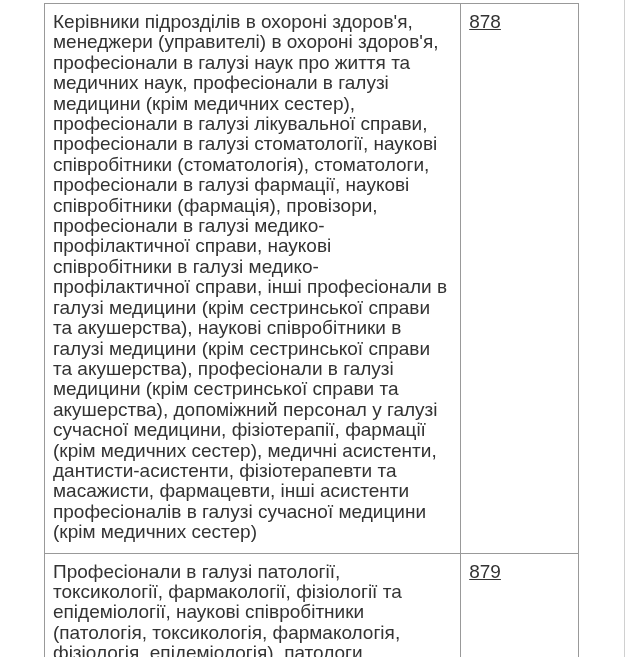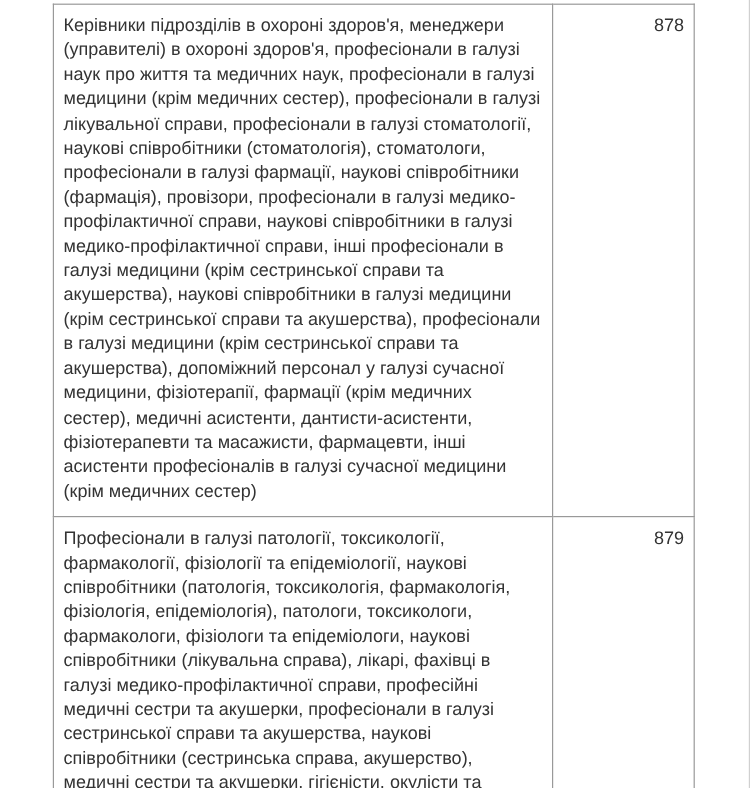--- a/index.html
+++ b/index.html
@@ -1,24 +1,24 @@
 <!DOCTYPE html>
 <html><head>
 <meta charset="utf-8">
 <style>
   html, body { margin: 0; padding: 0; background: #ffffff; }
   body { width: 629px; height: 657px; overflow: hidden; position: relative;
          font-family: "Liberation Sans", sans-serif; color: #333333; }
   .page-edge { position: absolute; left: 624px; top: 0; width: 1px; height: 657px; background: #d0d0d0; }
   table.codes { position: absolute; left: 44px; top: 3px; border-collapse: collapse; width: 535px;
                 border-left: 1px solid #999; }
-  table.codes td { border: 1px solid #999; vertical-align: top; font-size: 15px; line-height: 20.4px;
+  table.codes td { border: 1px solid #999; vertical-align: top; font-size: 19px; line-height: 20.4px;
                    padding: 8px 8px 10px 8px; }
   td.desc { width: 400px; }
-  td.code { width: 101px; text-align: right; padding-top: 8px; }
+  td.code { width: 101px; text-align: left; padding-top: 8px; text-decoration: underline; }
   tr.row1 td { height: 332px; }
   tr.row2 td { height: 216px; }
 </style>
 </head>
 <body>
 
 <div class="page-edge"></div>
 
 <table class="codes">
   <tbody>

